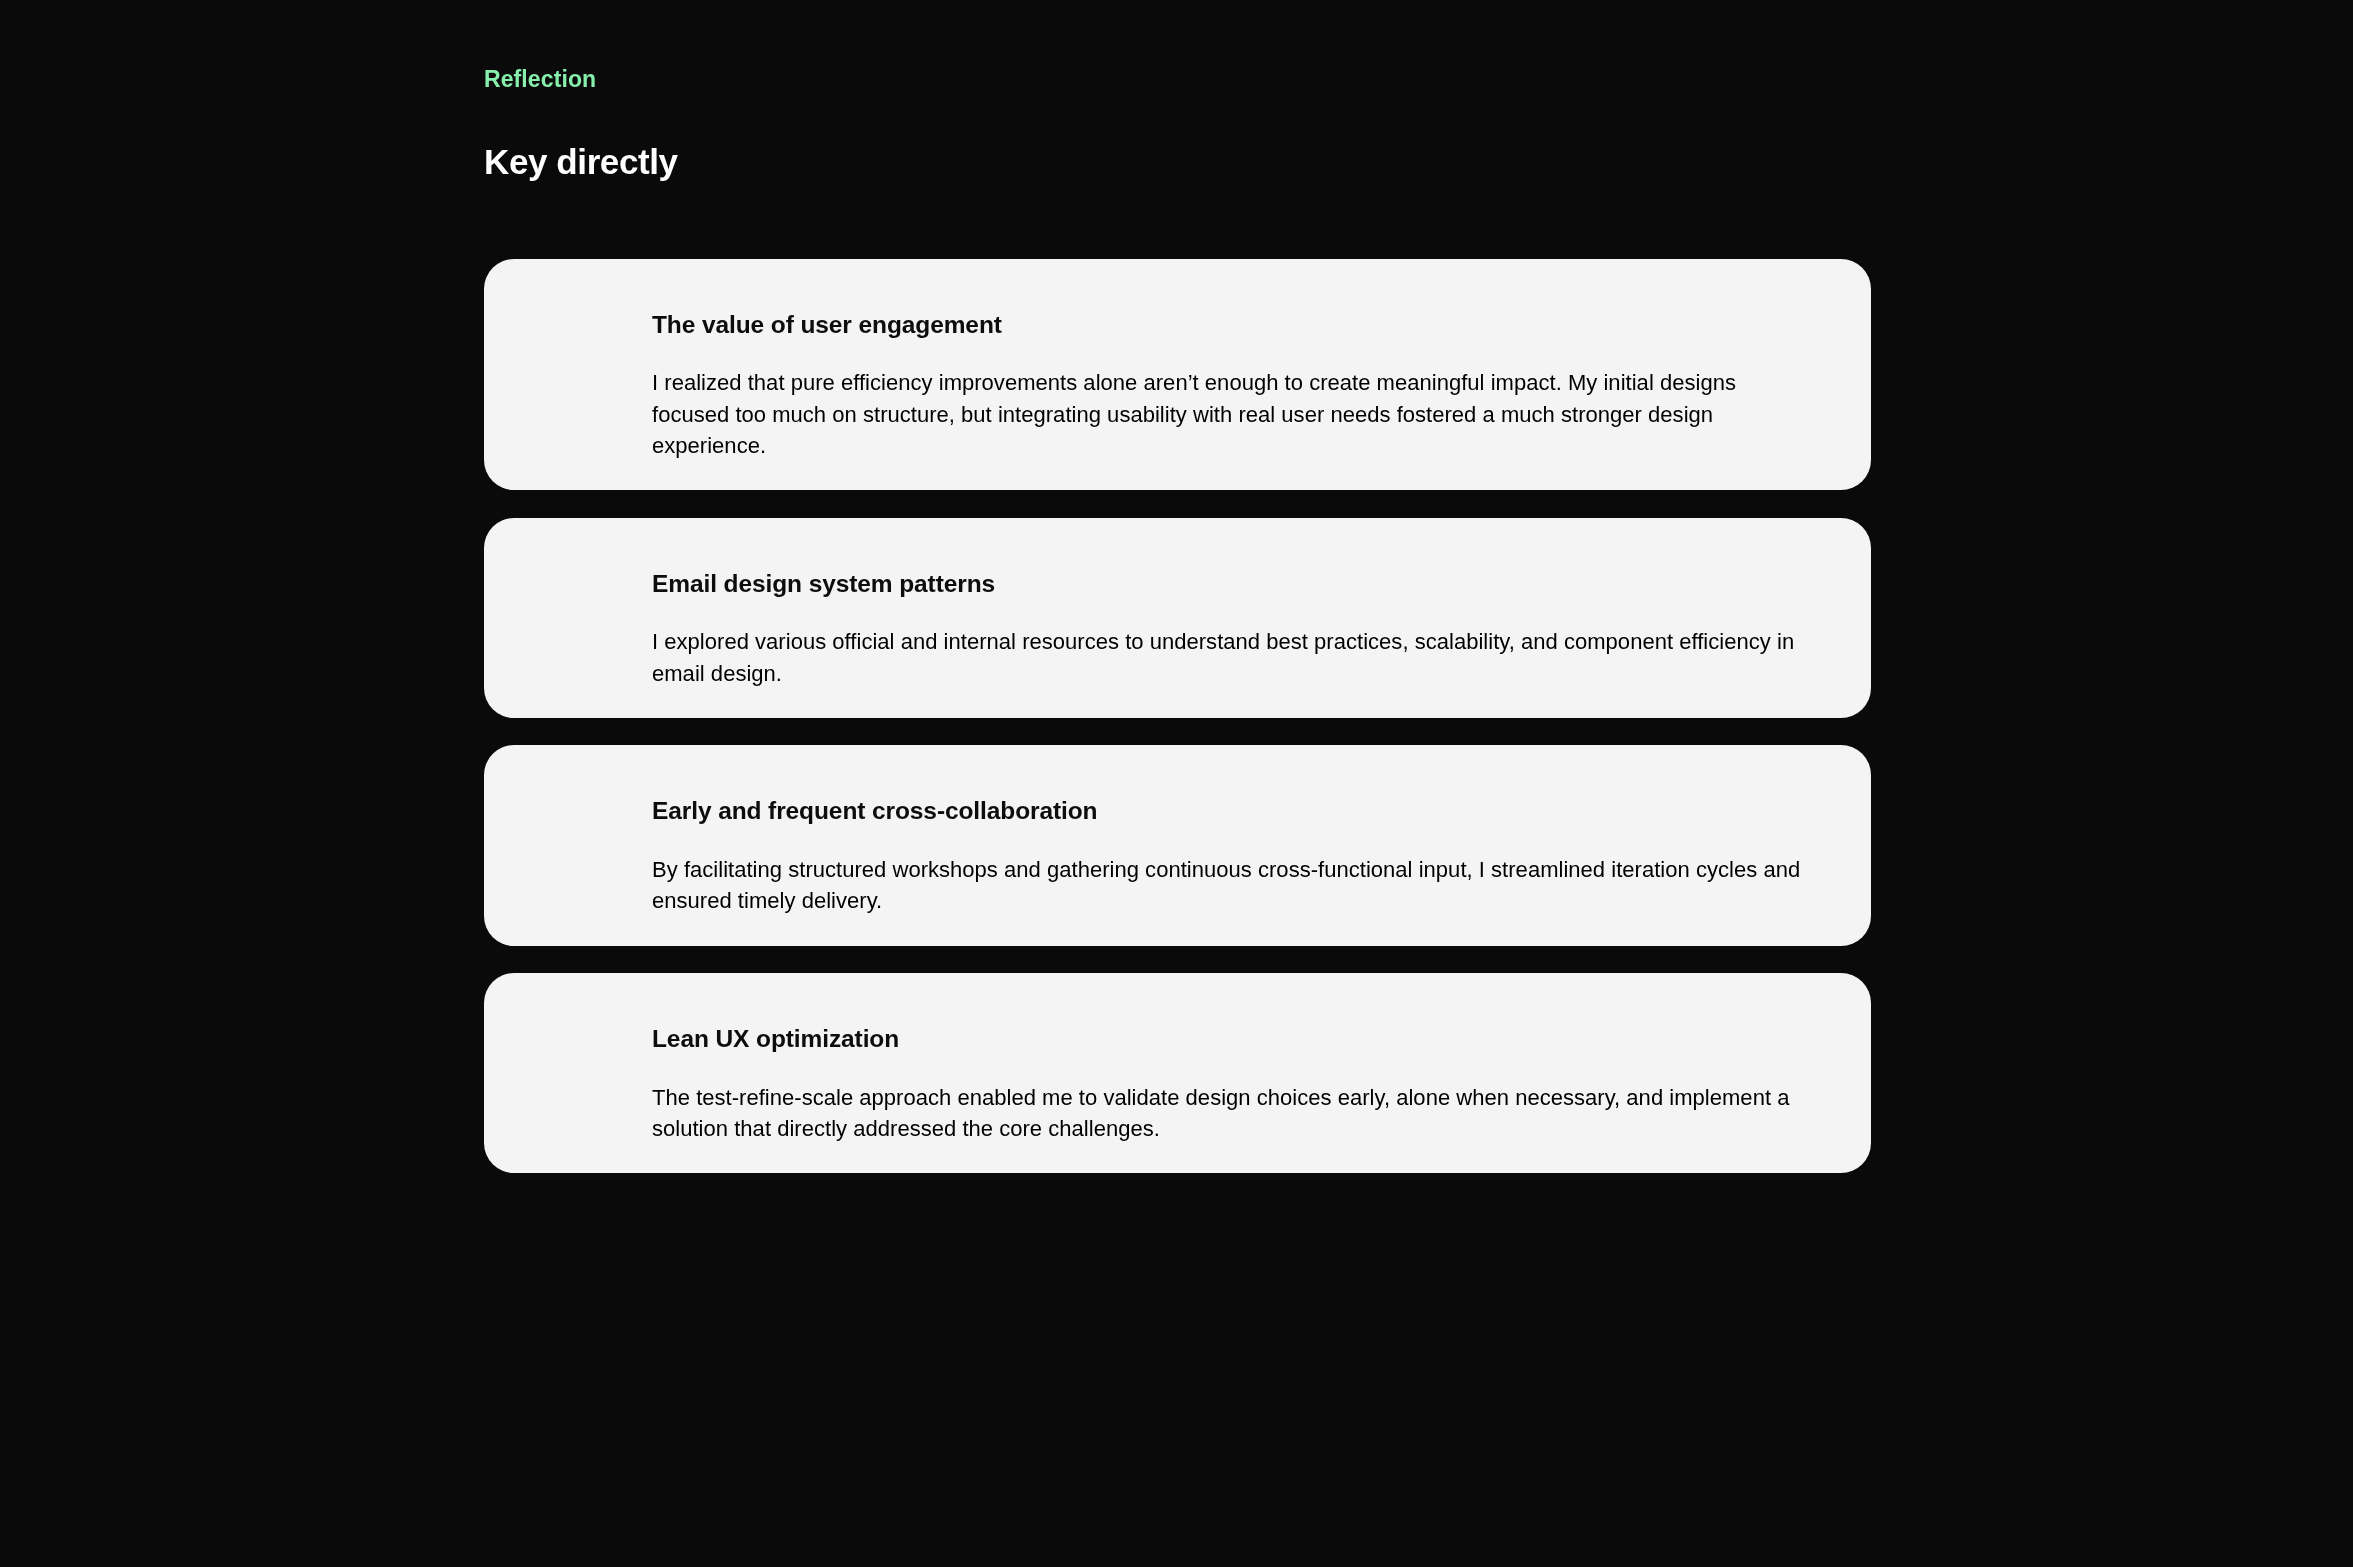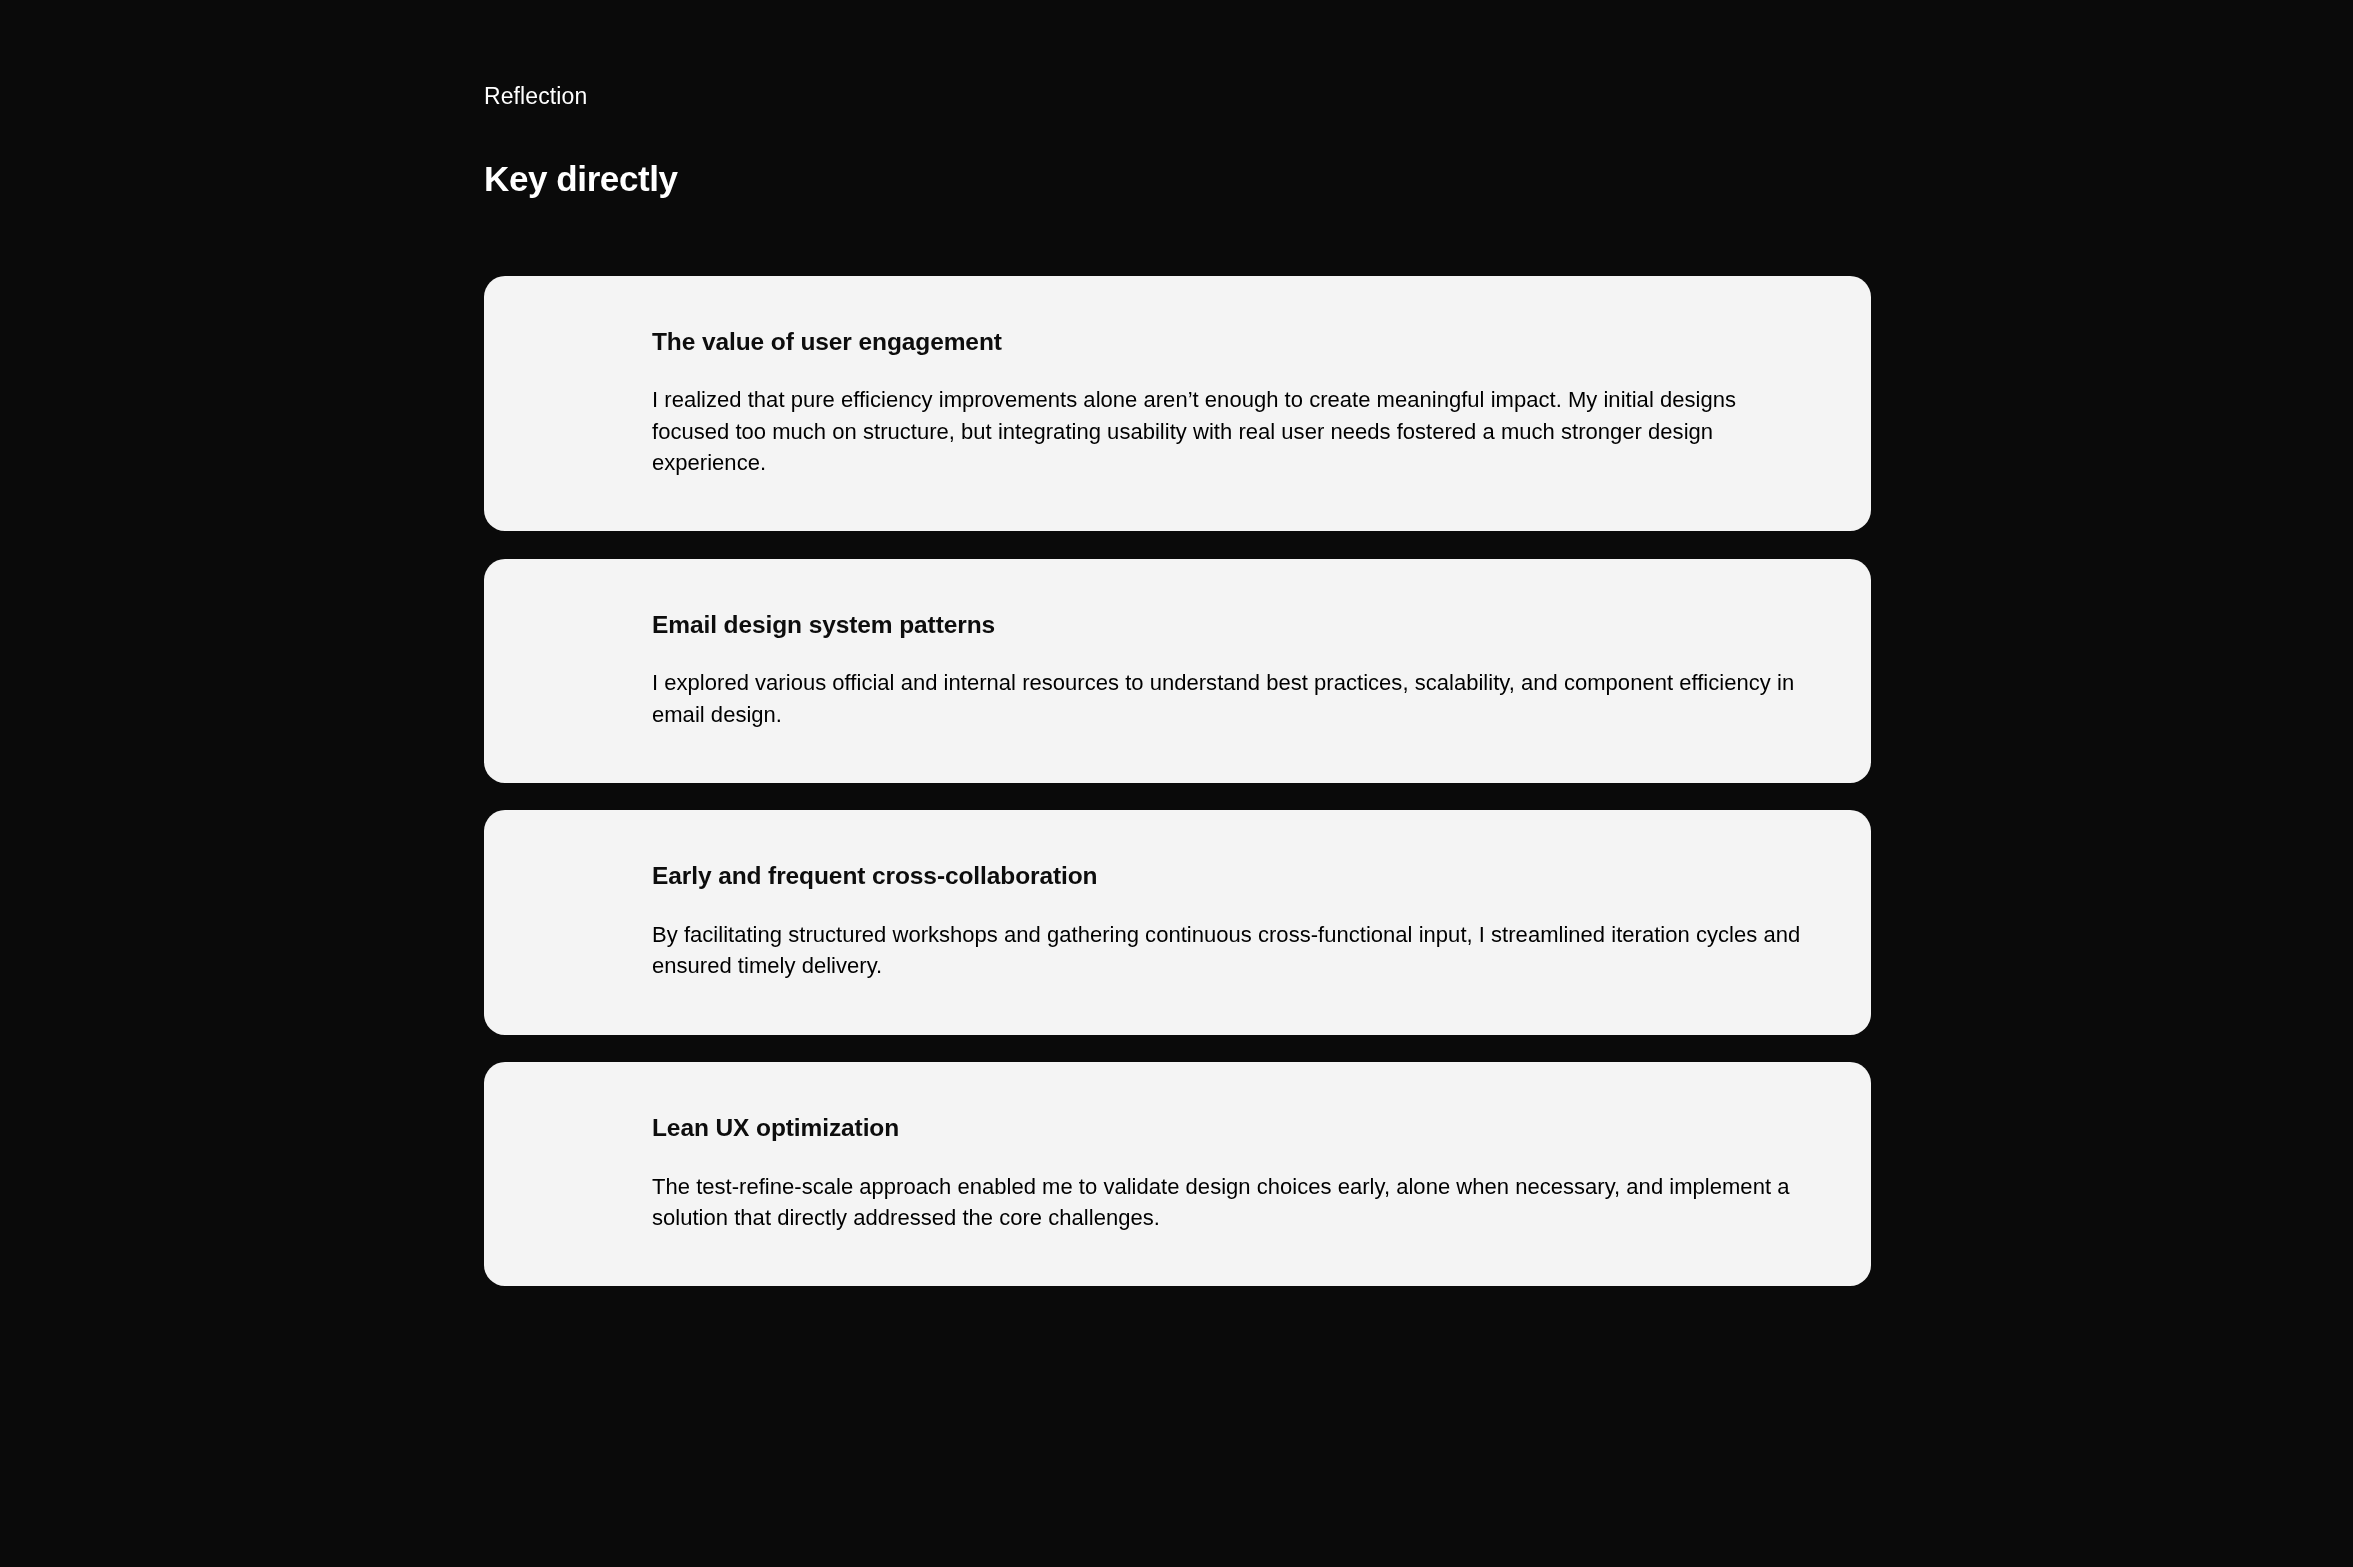--- a/index.html
+++ b/index.html
@@ -22,25 +22,25 @@
 
   .content {
     position: absolute;
     left: 484px;
     top: 0;
     width: 1387px;
   }
 
   
   .eyebrow {
-    margin-top: 83px;
+    margin-top: 66px;
     font-size: 23px;
-    font-weight: 400;
+    font-weight: 700;
     letter-spacing: 0.1px;
-    color: #ffffff;
+    color: #86efac;
     line-height: 1.2;
   }
 
   .page-title {
     margin-top: 48px;
     font-size: 35px;
     font-weight: 700;
     letter-spacing: -0.4px;
     color: #ffffff;
     line-height: 1.15;
@@ -49,22 +49,22 @@
   
   .cards {
     margin-top: 77px;
     display: flex;
     flex-direction: column;
     gap: 27.6px;
   }
 
   .card {
     background: #f4f4f4;
-    border-radius: 21px;
-    padding: 51px 53px 53px 168px;
+    border-radius: 30px;
+    padding: 51px 53px 29px 168px;
   }
 
   .card-title {
     font-size: 24.5px;
     font-weight: 700;
     letter-spacing: -0.1px;
     color: #0d0d0d;
     line-height: 1.25;
   }
 

